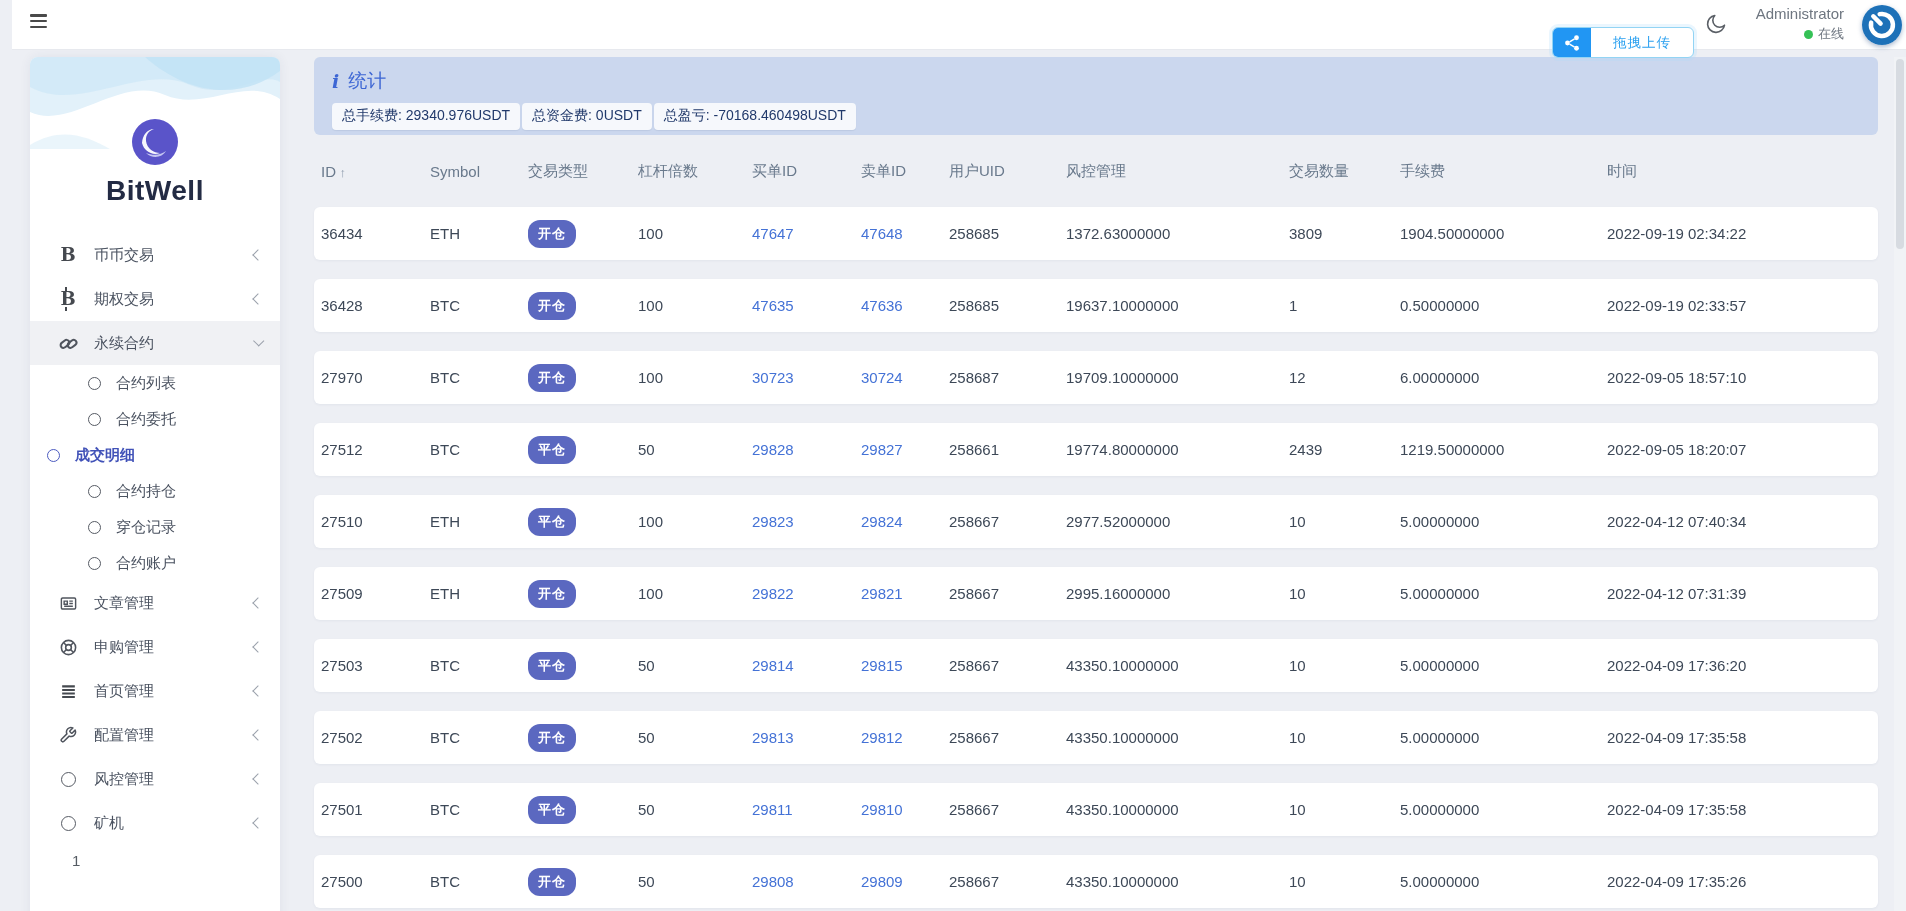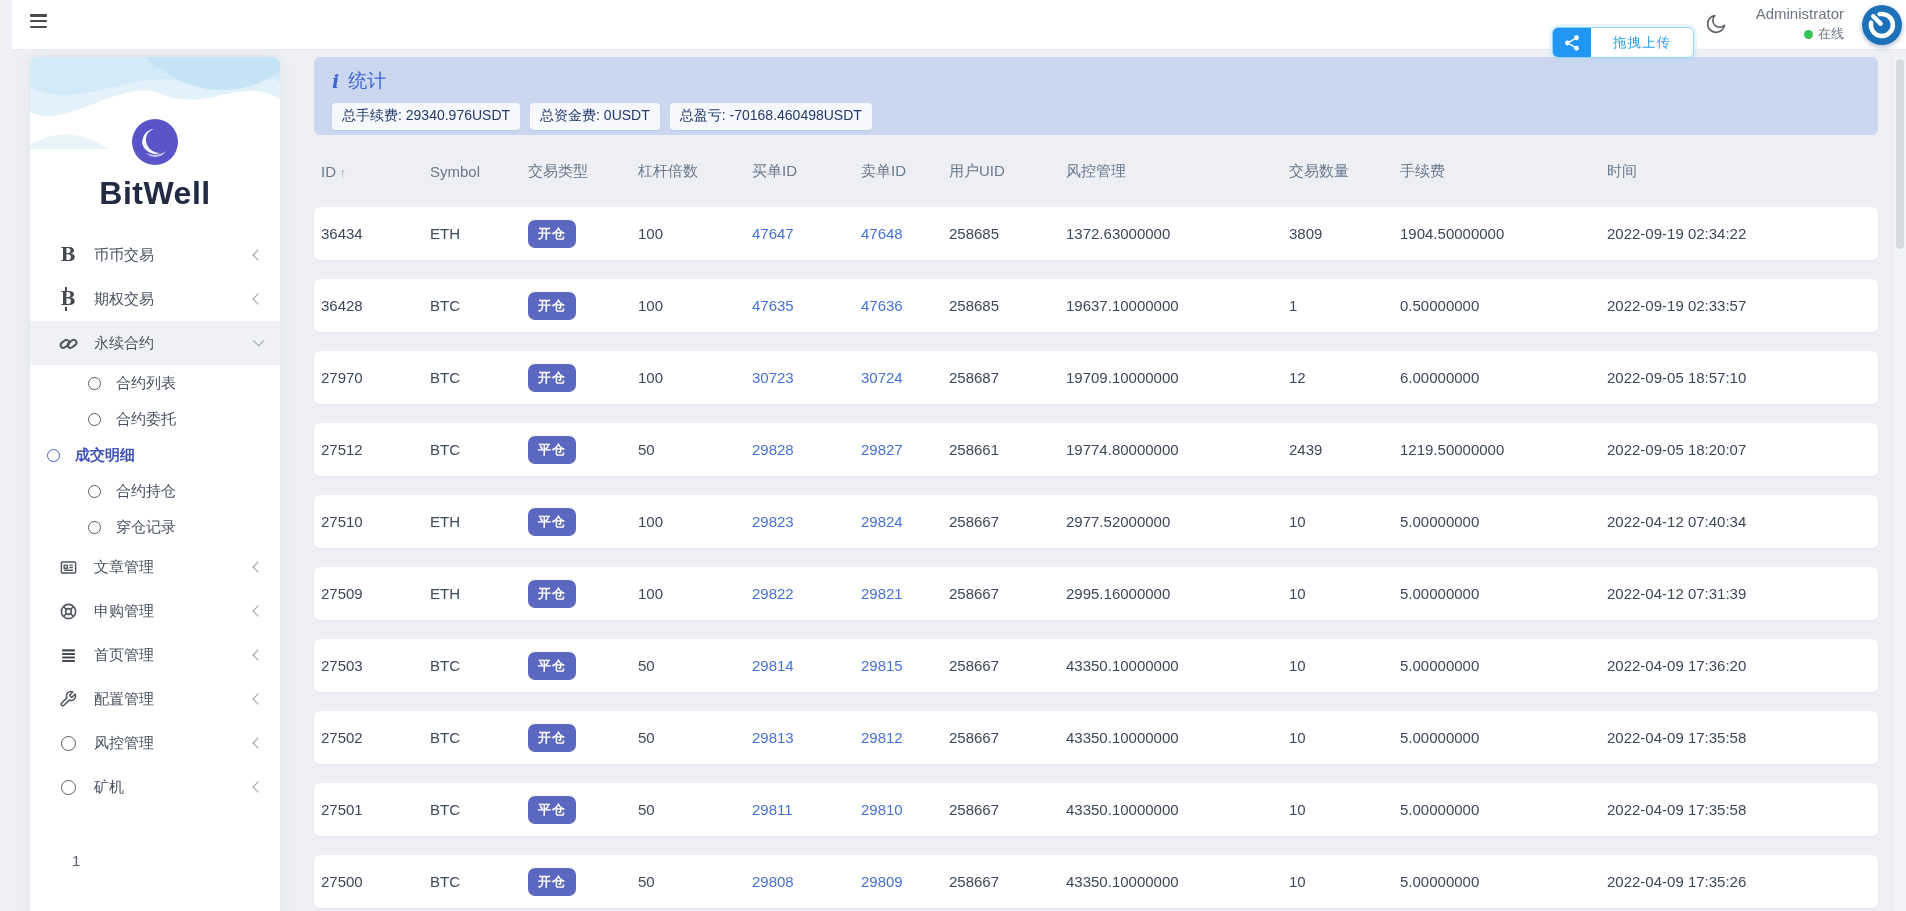--- a/index.html
+++ b/index.html
@@ -29,21 +29,21 @@
                    box-shadow:0 0 0 3px rgba(170,220,250,.25); cursor:pointer; }
   .upload-icebox { width:38px; background:#2196f3; display:flex; align-items:center; justify-content:center; }
   .upload-label { padding:0 22px; display:flex; align-items:center; font-size:13.5px; color:#2aa0f0; letter-spacing:1px; }
 
   
   .sidebar { position:absolute; left:30px; top:57px; width:250px; height:880px; background:#fff;
              border-radius:8px; box-shadow:0 0 12px rgba(40,60,100,.07); overflow:hidden; }
   .side-head { position:relative; height:150px; }
   .side-waves { position:absolute; top:0; left:0; width:100%; height:92px; }
   .logo-mark { position:absolute; left:102px; top:62px; width:46px; height:46px; }
-  .brand { position:absolute; top:118px; width:100%; text-align:center; font-size:32px; font-weight:800;
+  .brand { position:absolute; top:118px; width:100%; text-align:center; font-size:28px; font-weight:800;
            color:#232b44; letter-spacing:.5px; }
   .menu { margin-top:26px; }
   .menu-item { display:flex; align-items:center; height:44px; padding:0 18px 0 26px; font-size:15px;
                color:#4a5260; cursor:pointer; }
   .menu-item.active-parent { background:#f0f1f4; }
   .mi-icon { width:24px; margin-right:14px; display:flex; justify-content:center; align-items:center; color:#50555e; }
   .mi-label { flex:1; }
   .ic-b { font-family:"DejaVu Serif","Liberation Serif",serif; font-weight:700; font-size:18px; color:#45494f; position:relative; line-height:1;}
   .ic-b .tick { position:absolute; width:2px; height:4px; background:#45494f; }
   .ic-b .t1 { top:-3px; left:5px; } .ic-b .t2 { bottom:-3px; left:5px; }
@@ -56,34 +56,34 @@
   .sub-item .radio { width:13px; height:13px; border:1.9px solid #565b64; border-radius:50%; margin-right:15px; flex:none;}
   .sub-item.active { color:#4152b8; font-weight:700;padding-left:17px; }
   .sub-item.active .radio { border-color:#4c5bc0; }
   .side-footer { position:absolute; left:42px; top:795px; font-size:15px; color:#555b63; }
 
   
   .main { position:absolute; left:314px; top:57px; width:1564px; }
   .stats-card { height:78px; background:#cbd7ee; border-radius:6px; padding:11px 18px 0 18px; }
   .stats-title { font-size:19px; color:#3d66d4; display:flex; align-items:center; gap:9px; }
   .info-i { font-family:"DejaVu Serif","Liberation Serif",serif; font-weight:700; font-style:italic; font-size:19px; }
-  .stats-badges { margin-top:9px; display:flex; gap:10px; }
+  .stats-badges { margin-top:9px; display:flex; gap:2px; }
   .stat-badge { background:#f6f8fc; border-radius:4px; padding:4px 10px 5px; font-size:14px; color:#21396b;
                 box-shadow:0 1px 1px rgba(30,50,90,.08); }
 
   .t-header { display:grid; grid-template-columns:var(--cols); padding-left:7px; height:72px;
               align-items:center; color:#69798c; font-size:15px; }
   .th { white-space:nowrap; cursor:pointer; }
   .sort { color:#8d9bac; font-size:13px; }
   .row { display:grid; grid-template-columns:var(--cols); padding-left:7px; height:53px; align-items:center;
          background:#fff; border-radius:6px; margin-bottom:19px; box-shadow:0 1px 3px rgba(25,40,70,.05);
          font-size:15px; color:#3d4857; }
   .td { white-space:nowrap; }
   .type-badge { display:inline-block; background:#5b68c0; color:#fff; font-size:13px; font-weight:700;
-                padding:5px 10px; border-radius:7px; letter-spacing:1px; }
+                padding:5px 10px; border-radius:12px; letter-spacing:1px; }
   .link { color:#4472d6; text-decoration:none; cursor:pointer; }
 
   
   .v-scroll { position:absolute; right:0; top:57px; bottom:0; width:12px; background:#f1f3f6; }
   .v-thumb { position:absolute; top:2px; left:2px; width:8px; height:190px; background:#d7dbe1; border-radius:4px; }
 </style>
 </head>
 <body>
 
 <header class="topbar">
@@ -191,20 +191,24 @@
           <span>成交明细</span>
         </div>
         <div class="sub-item">
           <span class="radio"></span>
           <span>合约持仓</span>
         </div>
         <div class="sub-item">
           <span class="radio"></span>
           <span>穿仓记录</span>
         </div>
+        <div class="sub-item">
+          <span class="radio"></span>
+          <span>合约账户</span>
+        </div>
       </div>
       <div class="menu-item">
         <span class="mi-icon">
           <svg width="19" height="19" viewBox="0 0 24 24" fill="none" stroke="#50555e" stroke-width="1.8">
             <rect x="3" y="5" width="18" height="14" rx="1.5"></rect>
             <path d="M6.5 9h4v4h-4zM13 9h4.5M13 12h4.5M6.5 15.5h11"></path>
           </svg>
         </span>
         <span class="mi-label">文章管理</span>
         <span class="chev"></span>

